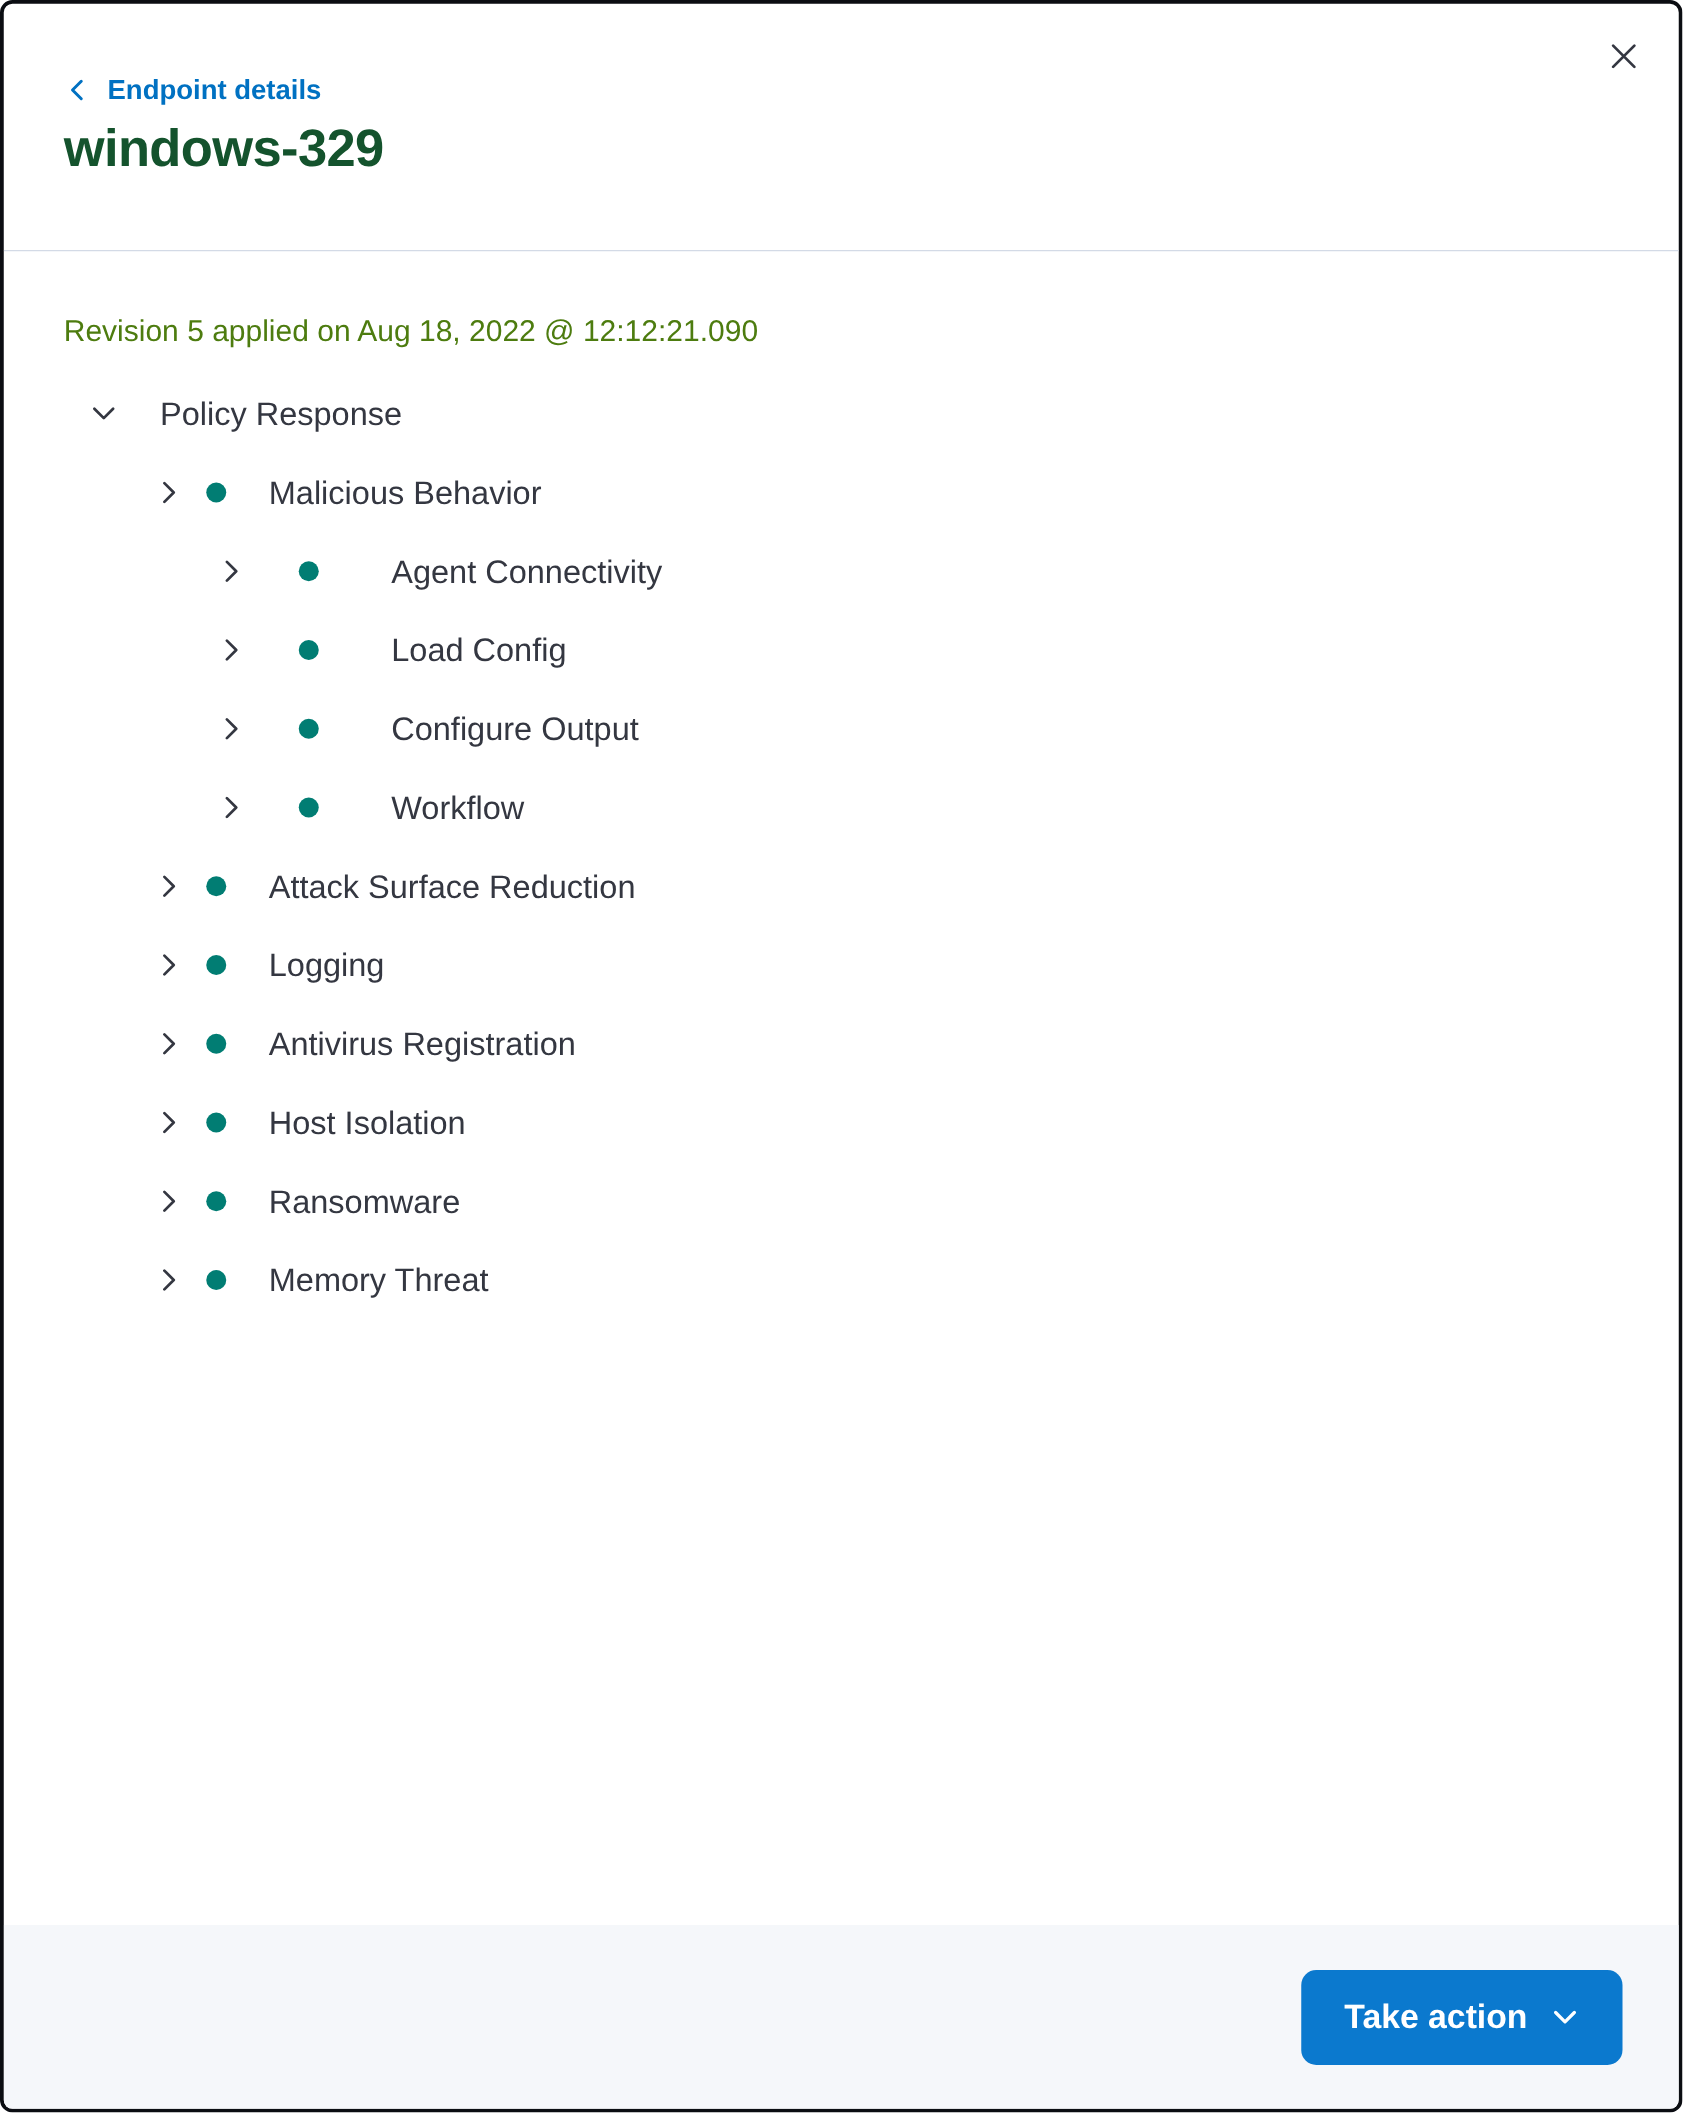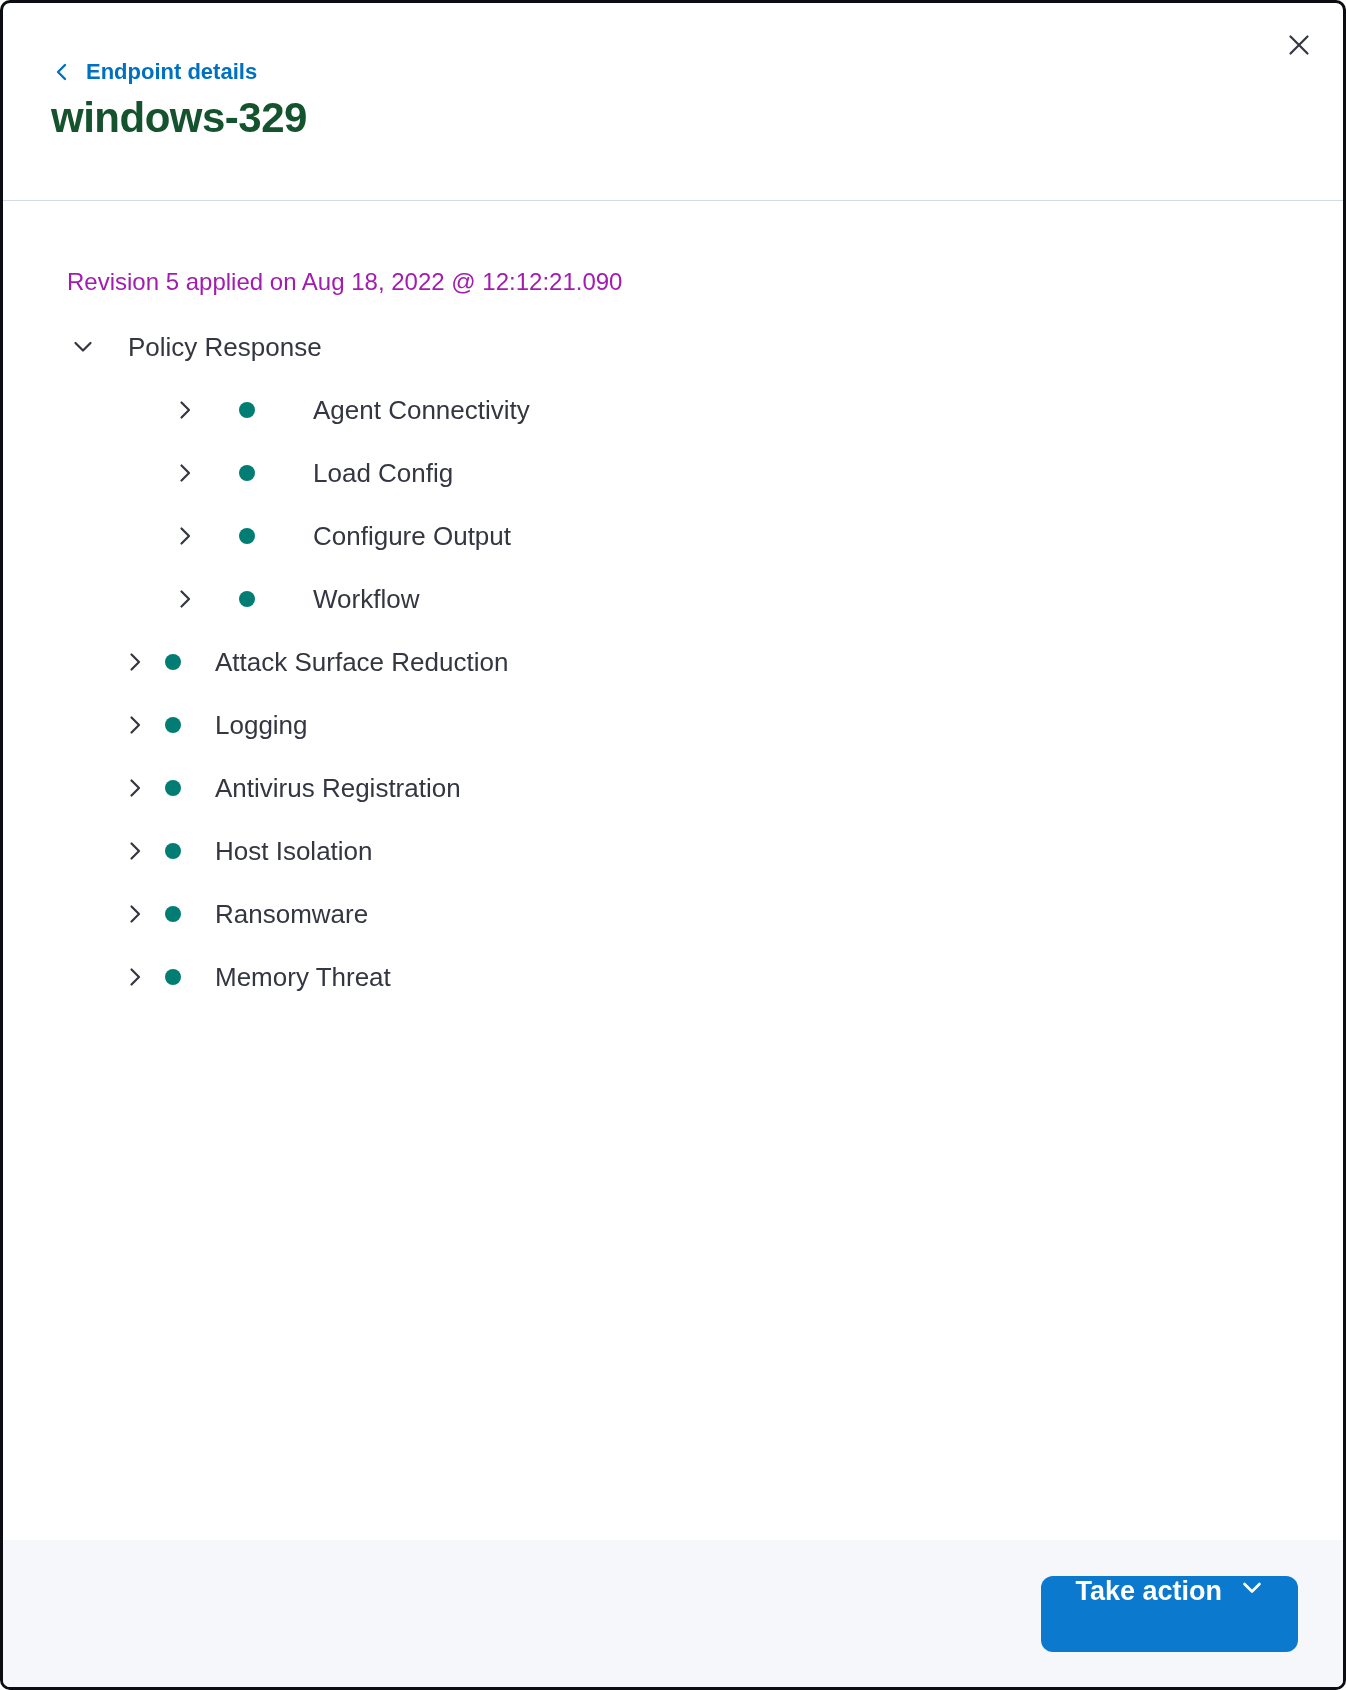--- a/index.html
+++ b/index.html
@@ -60,24 +60,24 @@
   }
   .close-btn svg { display: block; }
 
   
   .content {
     flex: 1 1 auto;
     padding: 50px 48px 0 48px;
     overflow: hidden;
   }
   .revision {
-    margin: 16px;
+    margin: 0;
     font-size: 24px;
     line-height: 30px;
-    color: #a21caf;
+    color: #4d7c0f;
   }
 
   .tree { margin-top: 18px; }
   .row {
     display: flex;
     align-items: center;
     height: 63px;
     color: #343741;
     cursor: pointer;
   }
@@ -123,20 +123,21 @@
   .footer {
     flex: 0 0 147px;
     background: #F5F7FA;
     display: flex;
     align-items: center;
     justify-content: flex-end;
     padding-right: 45px;
   }
   .take-action {
     display: inline-flex;
+    align-items: center;
     gap: 18px;
     height: 76px;
     padding: 0 34px;
     background: #0B79CE;
     color: #ffffff;
     border: none;
     border-radius: 12px;
     font-family: inherit;
     font-size: 27px;
     font-weight: 700;
@@ -176,20 +177,29 @@
 
       <div class="row root">
         <button class="chev">
           <svg width="24" height="24" viewBox="0 0 24 24">
             <path d="M4.5 8 L12 15.5 L19.5 8" fill="none" stroke="currentColor" stroke-width="2.2" stroke-linecap="round" stroke-linejoin="round"></path>
           </svg>
         </button>
         <span class="lbl">Policy Response</span>
       </div>
 
+      <div class="row lvl1">
+        <button class="chev">
+          <svg width="24" height="24" viewBox="0 0 24 24">
+            <path d="M8.5 4.5 L16 12 L8.5 19.5" fill="none" stroke="currentColor" stroke-width="2.2" stroke-linecap="round" stroke-linejoin="round"></path>
+          </svg>
+        </button>
+        <span class="dot"></span>
+        <span class="lbl">Malicious Behavior</span>
+      </div>
 
 
       <div class="row lvl2">
         <button class="chev">
           <svg width="24" height="24" viewBox="0 0 24 24">
             <path d="M8.5 4.5 L16 12 L8.5 19.5" fill="none" stroke="currentColor" stroke-width="2.2" stroke-linecap="round" stroke-linejoin="round"></path>
           </svg>
         </button>
         <span class="dot"></span>
         <span class="lbl">Agent Connectivity</span>

